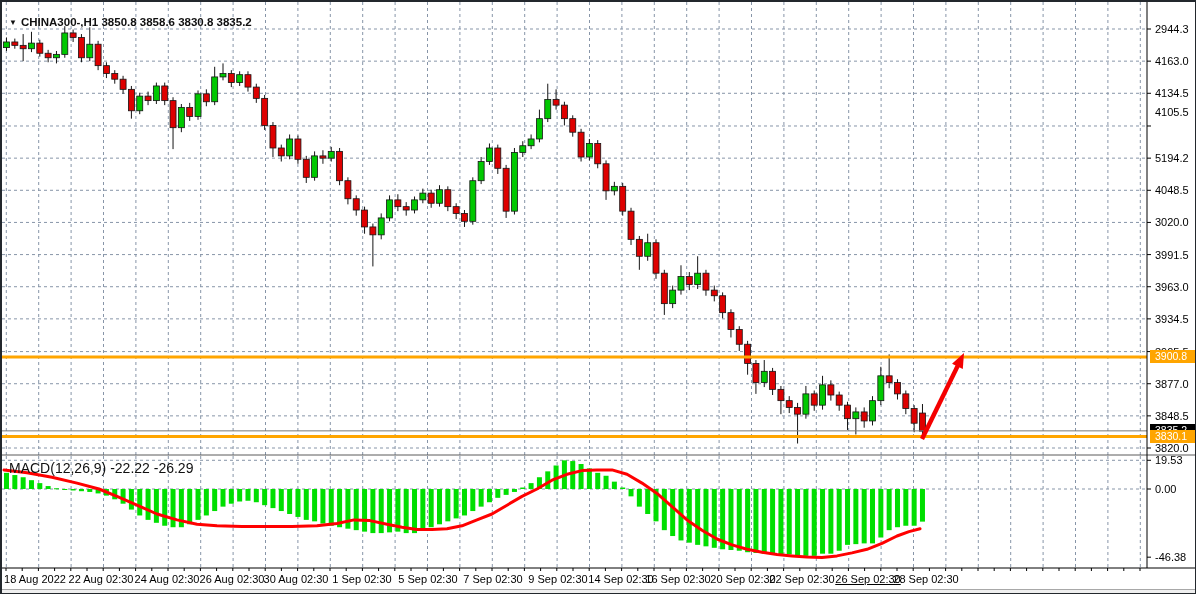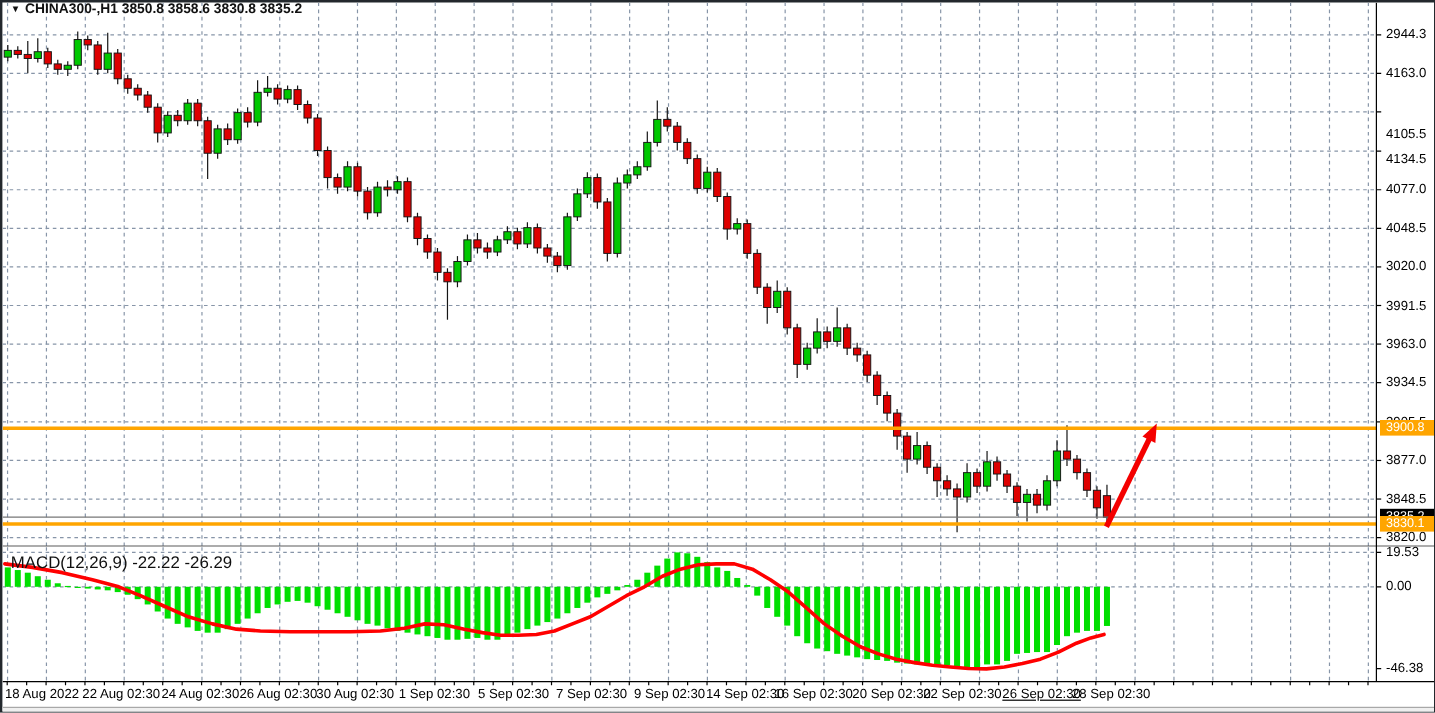--- a/index.html
+++ b/index.html
@@ -3,21 +3,21 @@
 <meta charset="utf-8">
 <style>
   html,body{margin:0;padding:0;background:#fff;}
   .window{
     position:relative;width:1196px;height:594px;background:#fff;overflow:hidden;
     box-sizing:border-box;border:1px solid #23282d;border-left:2px solid #23282d;border-top:2px solid #23282d;
     font-family:"Liberation Sans","DejaVu Sans",sans-serif;
   }
   svg{position:absolute;left:0;top:0;}
   .symbol-label{
-    position:absolute;left:7px;top:0;font-size:11.5px;font-weight:700;color:#101010;
+    position:absolute;left:7px;top:14px;font-size:11.5px;font-weight:700;color:#101010;
     letter-spacing:0;white-space:nowrap;z-index:6;
   }
   .symbol-label .tri{font-size:8px;position:relative;top:-1px;margin-right:4px;color:#101010;}
   .macd-title{
     position:absolute;left:7px;top:458px;font-size:14px;color:#101010;white-space:nowrap;z-index:6;
   }
   .axis-label{
     position:absolute;left:1153px;font-size:11px;color:#000;line-height:11px;white-space:nowrap;z-index:3;
   }
   .time-label{
@@ -560,23 +560,23 @@
 
   <div class="symbol-label">
     <span class="tri">▼</span><span>CHINA300-,H1  3850.8 3858.6 3830.8 3835.2</span>
   </div>
 
   <div class="macd-title">MACD(12,26,9) -22.22 -26.29</div>
 
   <div id="price-axis">
       <div class="axis-label" style="top: 22px;">2944.3</div>
       <div class="axis-label" style="top: 54.1451px;">4163.0</div>
-      <div class="axis-label" style="top: 86.2903px; margin-top: 40px;">4134.5</div>
+      <div class="axis-label" style="top: 86.2903px;">4134.5</div>
       <div class="axis-label" style="top: 105px;">4105.5</div>
-      <div class="axis-label" style="top: 151.145px;">4077.0</div>
+      <div class="axis-label" style="top: 151.145px;">5194.2</div>
       <div class="axis-label" style="top: 183.29px;">4048.5</div>
       <div class="axis-label" style="top: 215.435px;">3020.0</div>
       <div class="axis-label" style="top: 247.58px;">3991.5</div>
       <div class="axis-label" style="top: 279.725px;">3963.0</div>
       <div class="axis-label" style="top: 311.87px;">3934.5</div>
       <div class="axis-label" style="top: 344.579px;">3905.5</div>
       <div class="axis-label" style="top: 376.725px;">3877.0</div>
       <div class="axis-label" style="top: 408.87px;">3848.5</div>
       <div class="axis-label" style="top: 441.015px;">3820.0</div>
     </div>

